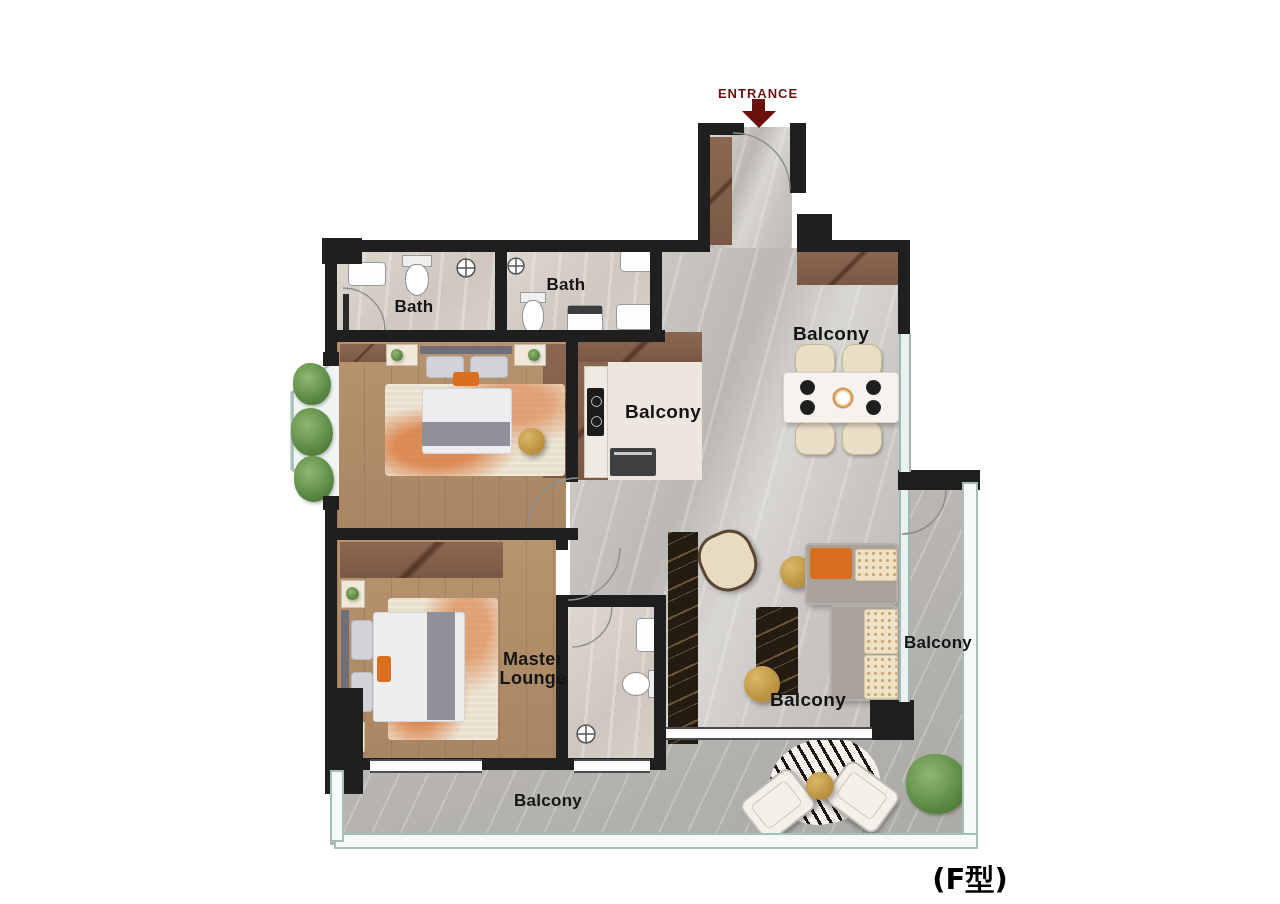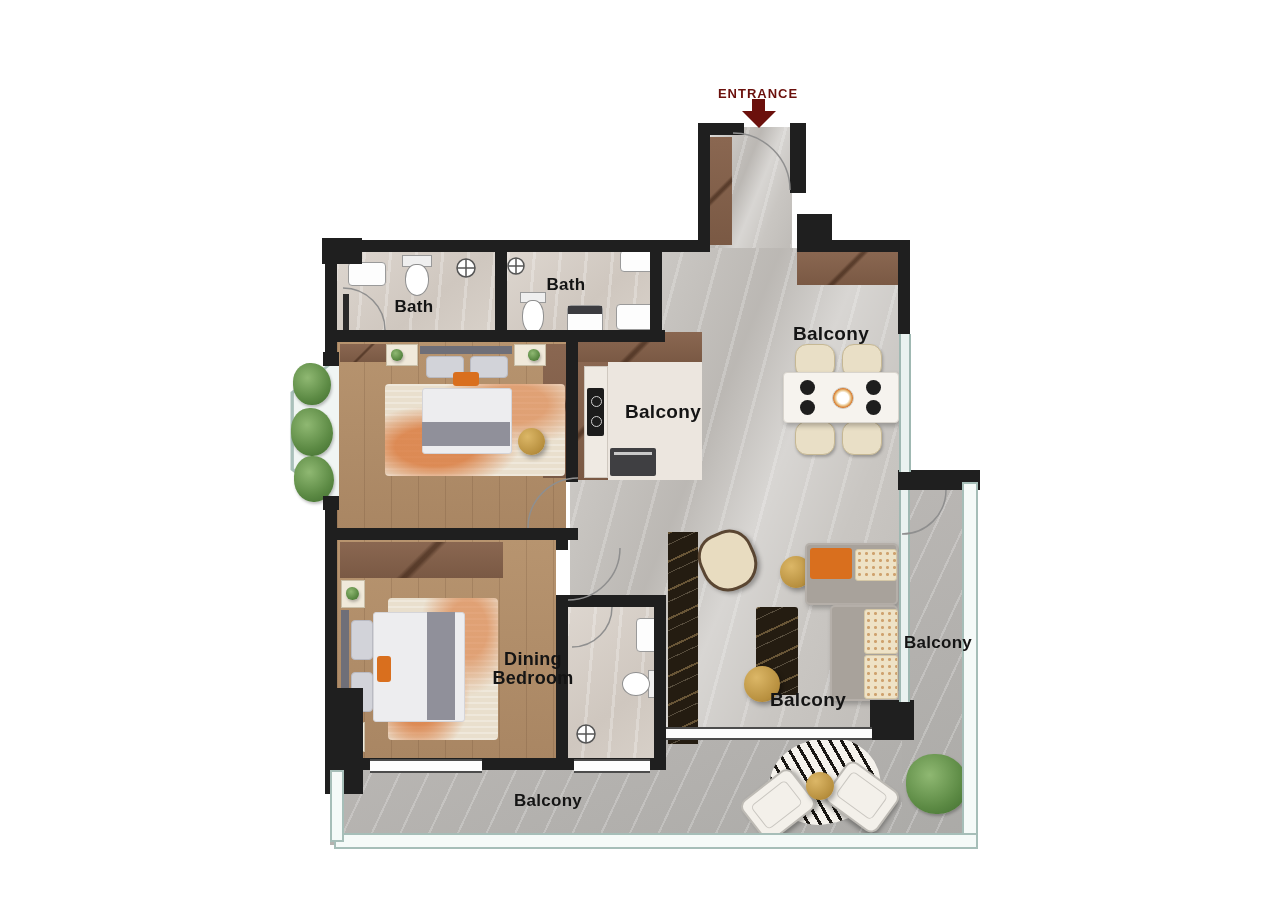--- a/index.html
+++ b/index.html
@@ -248,19 +248,20 @@
       <circle cx="586" cy="734" r="9"></circle>
         <line x1="577" y1="734" x2="595" y2="734"></line>
         <line x1="586" y1="725" x2="586" y2="743"></line>
     </g>
   </svg>
 
   <div class="lbl" style="left:374px;top:297px;width:80px;font-size:17px">Bath</div>
   <div class="lbl" style="left:526px;top:275px;width:80px;font-size:17px">Bath</div>
   <div class="lbl" style="left:791px;top:323px;width:80px;font-size:19px">Balcony</div>
   <div class="lbl" style="left:620px;top:401px;width:86px;font-size:19px">Balcony</div>
-  <div class="lbl" style="left:489px;top:650px;width:88px;font-size:18px;line-height:19px">Dining Bedroom</div>
+  <div class="lbl" style="left:489px;top:650px;width:88px;font-size:18px;line-height:19px">Master Lounge</div>
   <div class="lbl" style="left:768px;top:689px;width:80px;font-size:19px">Balcony</div>
   <div class="lbl" style="left:896px;top:633px;width:84px;font-size:17px">Balcony</div>
   <div class="lbl" style="left:506px;top:791px;width:84px;font-size:17px">Balcony</div>
 
+  <div id="footer-type">(F型)</div>
 
 </div>
 
 </body></html>

